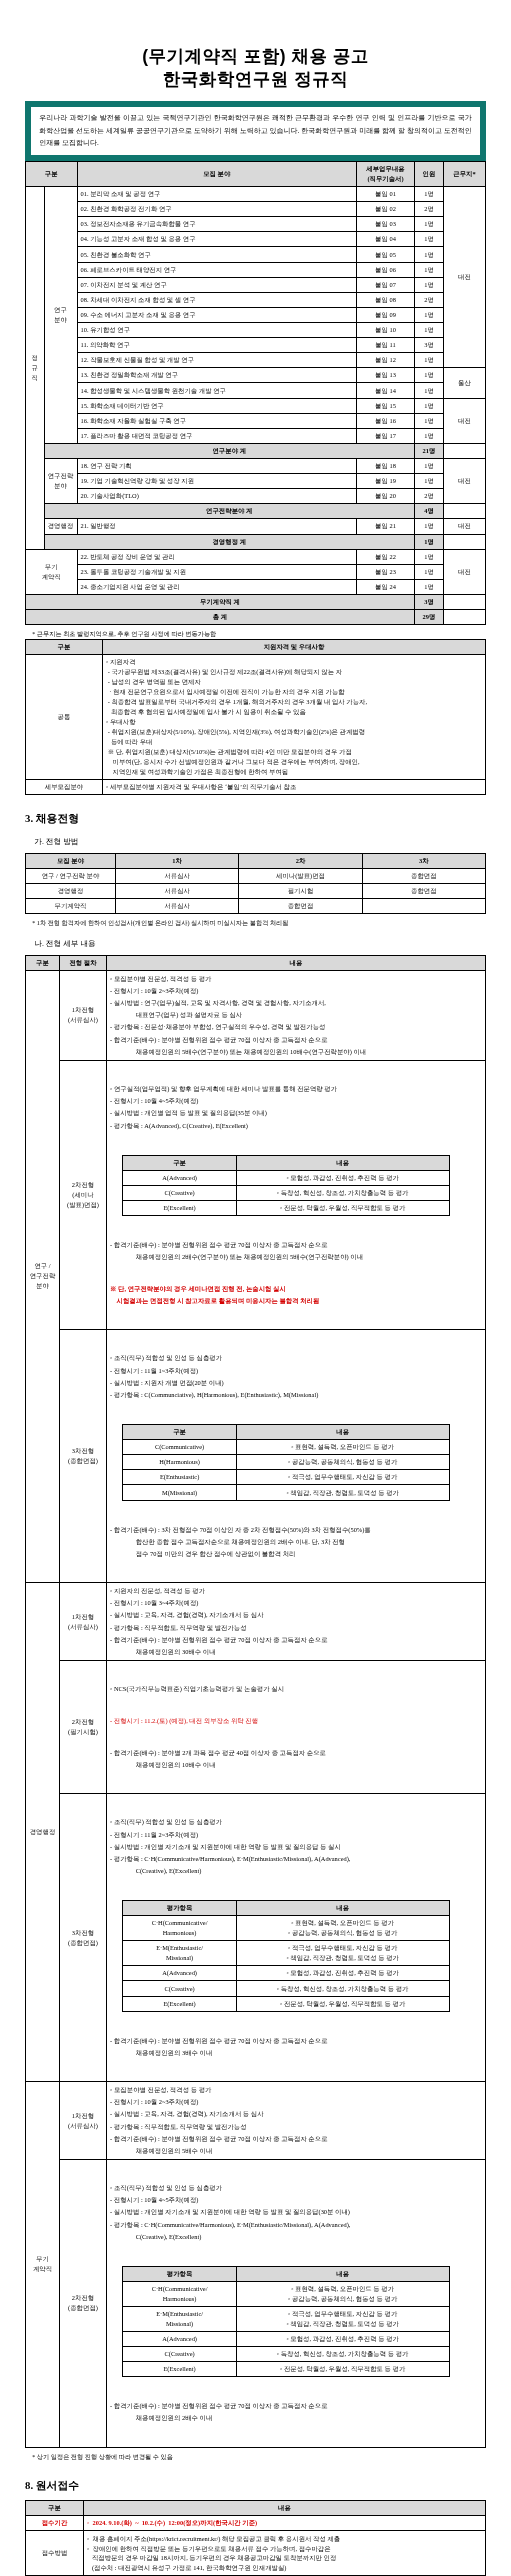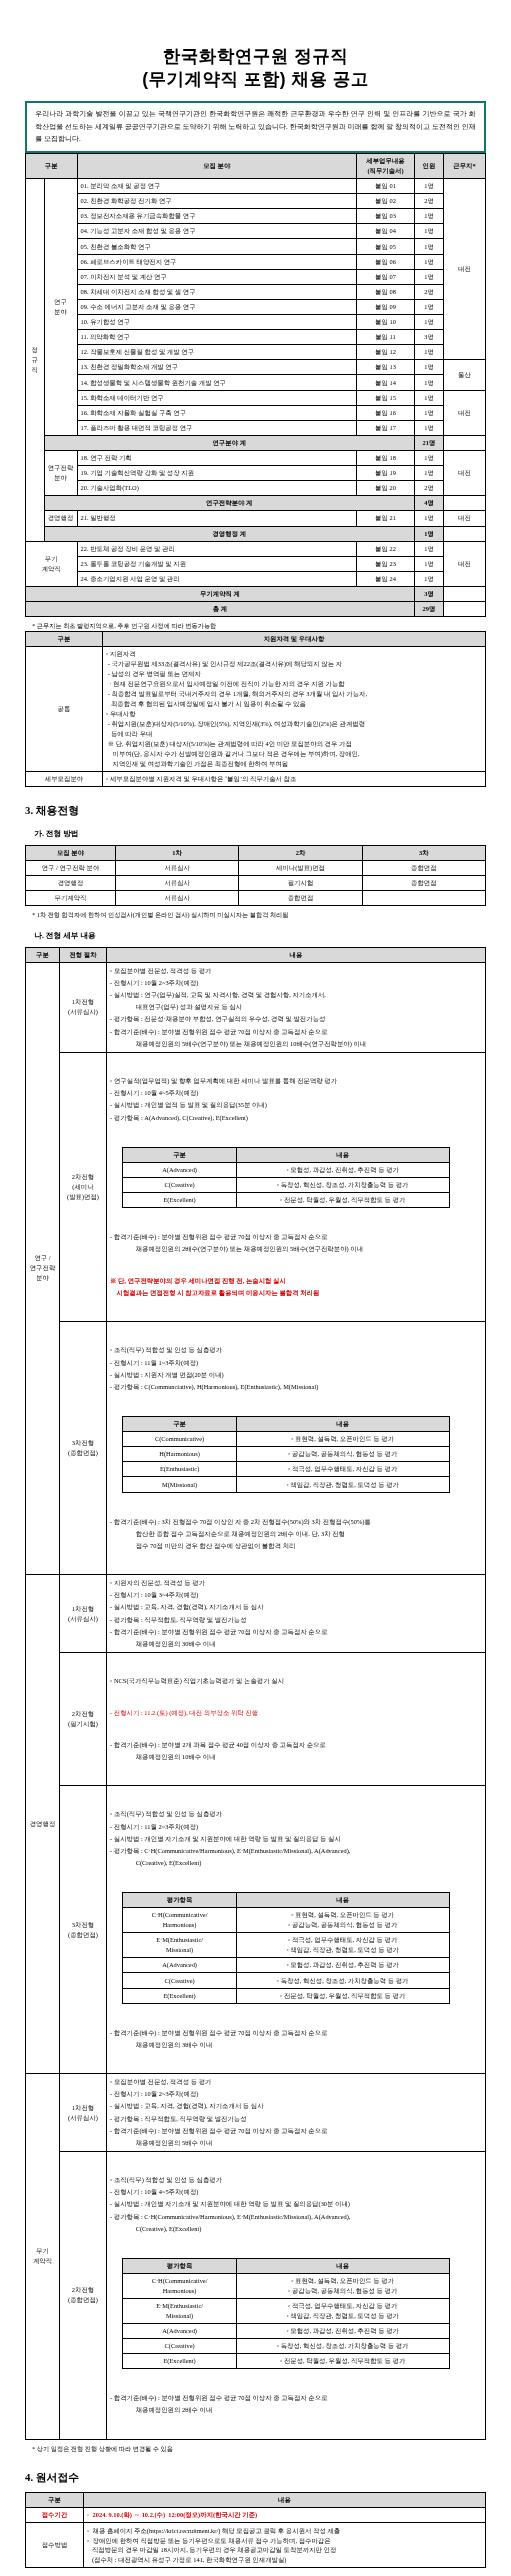--- a/index.html
+++ b/index.html
@@ -1,21 +1,21 @@
 <!DOCTYPE html>
 <html style="font-size:8.2px"><head>
 <meta charset="utf-8">
 <style>
   html,body{margin:0;padding:0;background:#fff;color:#000;}
   body{font-family:"Liberation Serif","DejaVu Serif",serif;}
   .page{width:511px;margin:0 auto;padding:45px 25px 77px 25px;box-sizing:border-box;background:#fff;}
   .title{font-family:"Liberation Sans","DejaVu Sans",sans-serif;font-weight:900;font-size:17.5px;text-align:center;line-height:1.3;letter-spacing:0.5px;}
-  .intro{border:2px solid #0f766e;margin-top:10.3px;padding:5.2px 8.2px;font-size:7px;line-height:1.8;text-align:justify;}
+  .intro{border:6px solid #0f766e;margin-top:10.3px;padding:5.2px 8.2px;font-size:7px;line-height:1.8;text-align:justify;}
   .sec-h{font-size:10.8px;font-weight:bold;margin:17.5px 0 7.2px 0;}
-  .sub-h{font-size:7.7px;font-weight:bold;margin:11.3px 0 5.2px 9.3px;}
+  .sub-h{font-size:7.7px;font-weight:normal;margin:11.3px 0 5.2px 9.3px;}
   table.tbl{border-collapse:collapse;border:1px solid #000;width:100%;font-size:6.4px;table-layout:fixed;}
   table.tbl td{border:0.5px solid #000;padding:2.1px 3.1px;text-align:center;vertical-align:middle;white-space:pre-wrap;line-height:1.55;word-break:break-all;}
   table.tbl td.lft{text-align:left;}
   table.tbl td.hd{background:#d9d9d9;font-weight:bold;}
   table.tbl td.sub{background:#d9d9d9;font-weight:bold;}
   .red{color:#d40000;}
   .redbold{color:#d40000;font-weight:bold;}
   .fn{font-size:6.2px;margin:4.1px 0 0 7.2px;line-height:1.6;}
   .detail td{line-height:1.9;}
   .mini{border-collapse:collapse;border:0.8px solid #000;margin:3.1px 0 3.1px 12.4px;width:88%;font-size:6.4px;table-layout:fixed;}
@@ -23,22 +23,22 @@
   .mini td.k{text-align:center;width:106px;}
   .mini td.hd{background:#d9d9d9;font-weight:bold;text-align:center;}
   .blk{white-space:pre-wrap;line-height:1.9;}
 </style>
 </head>
 <body>
 
 <div class="page">
 
   <div class="title">
+    <div>(무기계약직 포함) 채용 공고</div>
     <div>한국화학연구원 정규직</div>
-    <div>(무기계약직 포함) 채용 공고</div>
   </div>
 
   <div class="intro">우리나라 과학기술 발전을 이끌고 있는 국책연구기관인 한국화학연구원은 쾌적한 근무환경과 우수한 연구 인력 및 인프라를 기반으로 국가 화학산업을 선도하는 세계일류 공공연구기관으로 도약하기 위해 노력하고 있습니다. 한국화학연구원과 미래를 함께 할 창의적이고 도전적인 인재를 모집합니다.</div>
 
   <table class="tbl">
     <colgroup>
         <col style="width:18.5px">
         <col style="width:33px">
         <col>
         <col style="width:58px">
@@ -435,21 +435,21 @@
             <tr><td class="k">E(Excellent)</td><td>◦ 전문성, 탁월성, 우월성, 직무적합도 등 평가</td></tr>
           </tbody></table>
           <div class="blk">- 합격기준(배수) : 분야별 전형위원 점수 평균 70점 이상자 중 고득점자 순으로
                 채용예정인원의 2배수 이내</div>
         </td>
       </tr>
     </tbody>
   </table>
   <div class="fn">* 상기 일정은 전형 진행 상황에 따라 변경될 수 있음</div>
 
-  <div class="sec-h">4. 원서접수</div>
+  <div class="sec-h">8. 원서접수</div>
   <table class="tbl">
     <colgroup>
         <col style="width:58px">
         <col>
       </colgroup>
     <tbody>
         <tr>
           <td class="hd">구분</td>
           <td class="hd">내용</td>
         </tr>

